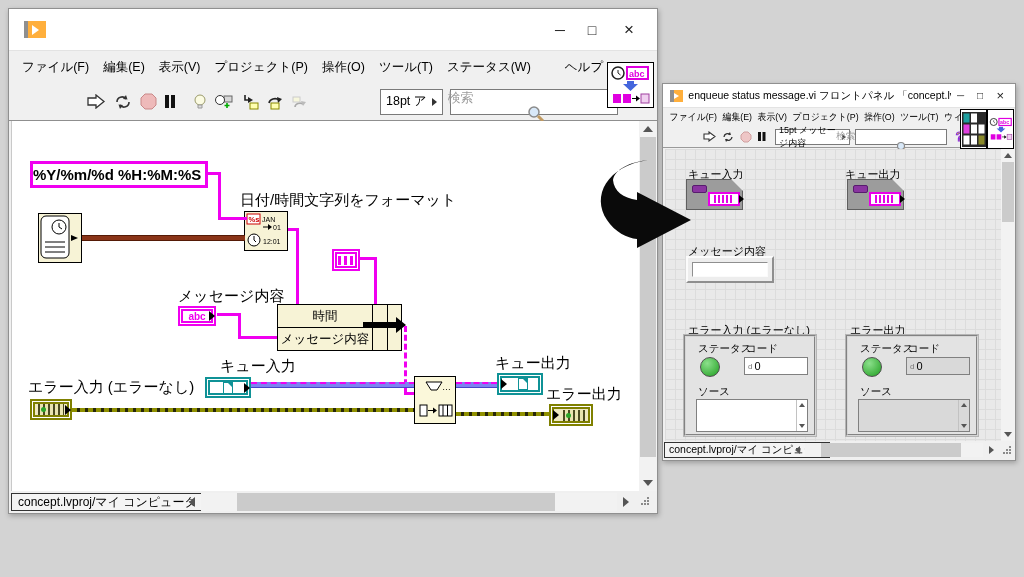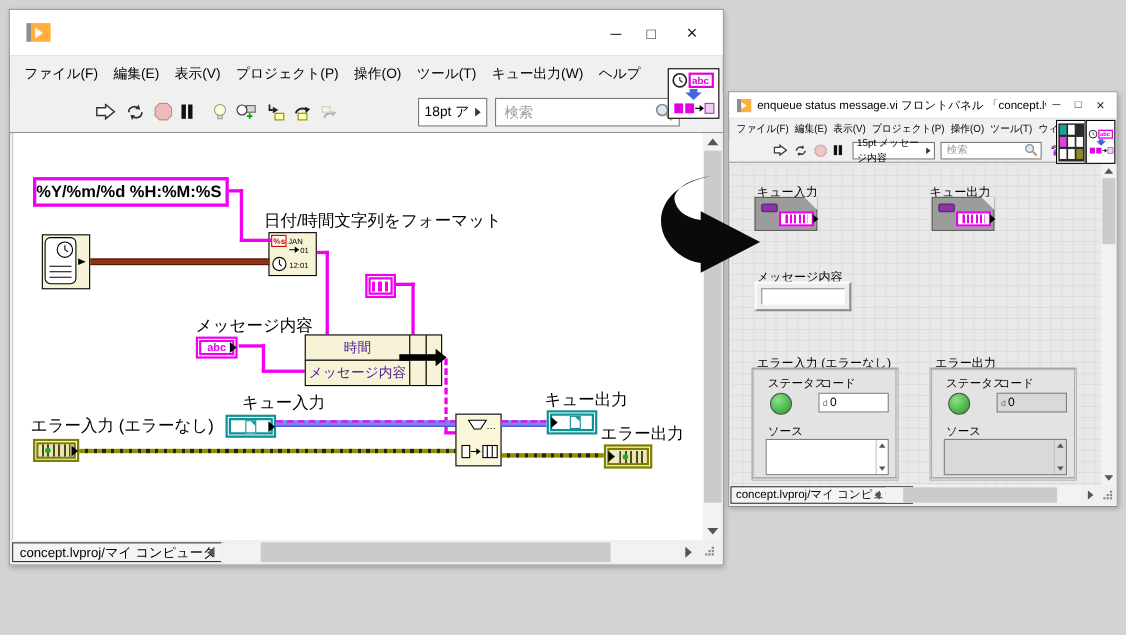--- a/index.html
+++ b/index.html
@@ -12,21 +12,21 @@
   .tbar { background:#fff; display:flex; align-items:center; border-bottom:1px solid #e3e3e3; }
   .lvlogo { display:inline-flex; align-items:center; justify-content:center; background:linear-gradient(90deg,#8f8f8f 0 4px,#ffaf3c 4px); }
   .ttl { color:#000; white-space:nowrap; overflow:hidden; }
   .wbtn { color:#222; text-align:center; cursor:default; }
   
   .menu { display:flex; align-items:center; }
   .menu span { color:#000; white-space:nowrap; }
   .tools { display:flex; align-items:center; background:#f0f0f0; border-bottom:1px solid #8f8f8f; }
   .tico { display:inline-flex; align-items:center; justify-content:center; }
   .fontbox { border:1px solid #7a7a7a; background:#fff; display:flex; align-items:center; color:#000; }
-  .searchbox { border:1px solid #7a7a7a; background:#fff; display:flex; align-items:center; }
+  .searchbox { border:1px solid #7a7a7a; background:#fff; display:flex; align-items:center;flex-direction:column; }
   .searchbox input { border:none; outline:none; flex:1; min-width:0; background:transparent; color:#444; }
   .searchbox input::placeholder { color:#9a9a9a; }
   .qmark { font-weight:bold; color:#e6e600; -webkit-text-stroke:1px #8a2be2; }
   .viicon { background:#fff; border:1px solid #000; display:flex; align-items:center; justify-content:center; }
   
   .diagram { position:absolute; background:#fff; overflow:hidden; border-left:1px solid #c9c9c9; }
   .lblD { position:absolute; font-size:15px; color:#000; white-space:nowrap; }
   .node { position:absolute; background:#f7f3d6; border:1px solid #000; }
   .wire { position:absolute; }
   .w-pink { background:#f000f0; }
@@ -38,21 +38,21 @@
   .term { position:absolute; display:flex; align-items:center; justify-content:center; background:#fff; }
   .term.mag  { border:2px solid #f000f0; box-shadow:inset 0 0 0 1px #fff, inset 0 0 0 3px #f000f0; }
   .term.teal { border:2px solid #0f9296; box-shadow:inset 0 0 0 1px #fff, inset 0 0 0 3px #0f9296; }
   .term.oliv { border:2px solid #7f8000; background:#efe9c2; box-shadow:inset 0 0 0 1px #fff, inset 0 0 0 3px #7f8000; }
   .oarr { position:absolute; right:-1px; top:50%; transform:translateY(-50%); width:0; height:0; border-left:6px solid #000; border-top:5px solid transparent; border-bottom:5px solid transparent; }
   .iarr { position:absolute; left:2px; top:50%; transform:translateY(-50%); width:0; height:0; border-left:6px solid #000; border-top:5px solid transparent; border-bottom:5px solid transparent; }
   .pg { width:10px; height:12px; border:1px solid #0f9296; background:#fff; position:relative; }
   .pg i { position:absolute; top:0; right:0; width:0; height:0; border-left:4px solid transparent; border-top:4px solid #0f9296; }
   .errglyph { width:26px; height:11px; background:repeating-linear-gradient(90deg,#4a4a20 0 2px,#e8e4b0 2px 5px); position:relative; }
   .errglyph i { position:absolute; left:3px; top:3px; width:5px; height:5px; background:#2aa52a; border-radius:50%; }
-  .bundle-row { position:absolute; background:#f7f3d6; border:1px solid #000; display:flex; align-items:center; justify-content:center; color:#4c1d95; font-size:12.5px; white-space:nowrap; }
+  .bundle-row { position:absolute; background:#f7f3d6; border:1px solid #000; display:flex; align-items:center; justify-content:center; color:#000000; font-size:12.5px; white-space:nowrap; }
   .bundle-col { position:absolute; background:#f7f3d6; border:1px solid #000; }
   .const { position:absolute; background:#fff; border:3px solid #f000f0; color:#000; font-weight:600; font-size:15px; display:flex; align-items:center; padding:0 0; white-space:nowrap; }
   .minibars { background:repeating-linear-gradient(90deg,#f000f0 0 3px,#fff 3px 6px); }
   
   .sb { position:absolute; background:#f2f2f2; }
   .thumb { position:absolute; background:#cbcbcb; }
   .sbtn { position:absolute; display:flex; align-items:center; justify-content:center; }
   .tri { width:0; height:0; }
   .tri.u { border-left:5px solid transparent; border-right:5px solid transparent; border-bottom:6px solid #555; }
   .tri.d { border-left:5px solid transparent; border-right:5px solid transparent; border-top:6px solid #555; }
@@ -98,22 +98,22 @@
       <span class="wbtn" style="font-size:14px;width:34px;">□</span>
       <span class="wbtn" style="font-size:17px;width:40px;margin-right:8px;">×</span>
     </div>
     <div class="menu" style="height:32px;padding-left:6px;">
       <span style="font-size:12.5px;padding:3px 7px;">ファイル(F)</span>
       <span style="font-size:12.5px;padding:3px 7px;">編集(E)</span>
       <span style="font-size:12.5px;padding:3px 7px;">表示(V)</span>
       <span style="font-size:12.5px;padding:3px 7px;">プロジェクト(P)</span>
       <span style="font-size:12.5px;padding:3px 7px;">操作(O)</span>
       <span style="font-size:12.5px;padding:3px 7px;">ツール(T)</span>
-      <span style="font-size:12.5px;padding:3px 7px;">キュー出力(W)</span>
-      <span style="font-size:12.5px;padding:3px 7px;">ヘルプ</span>
+      <span style="font-size:12.5px;padding:3px 7px;">ステータス(W)</span>
+      <span style="font-size:12.5px;padding:3px 7px;margin-left:20px;">ヘルプ</span>
     </div>
     <div class="tools" style="height:38px;padding-left:78px;gap:7px;">
       <span class="tico">
           <svg width="19" height="15">
             <path d="M1 4h8V1l8 6.5L9 14v-3H1z" fill="#fff" stroke="#333" stroke-width="1.3"></path>
           </svg>
         </span>
       <span class="tico">
           <svg width="20" height="16">
             <path d="M4 8a5 5 0 0 1 9-3" fill="none" stroke="#333" stroke-width="1.6"></path>

